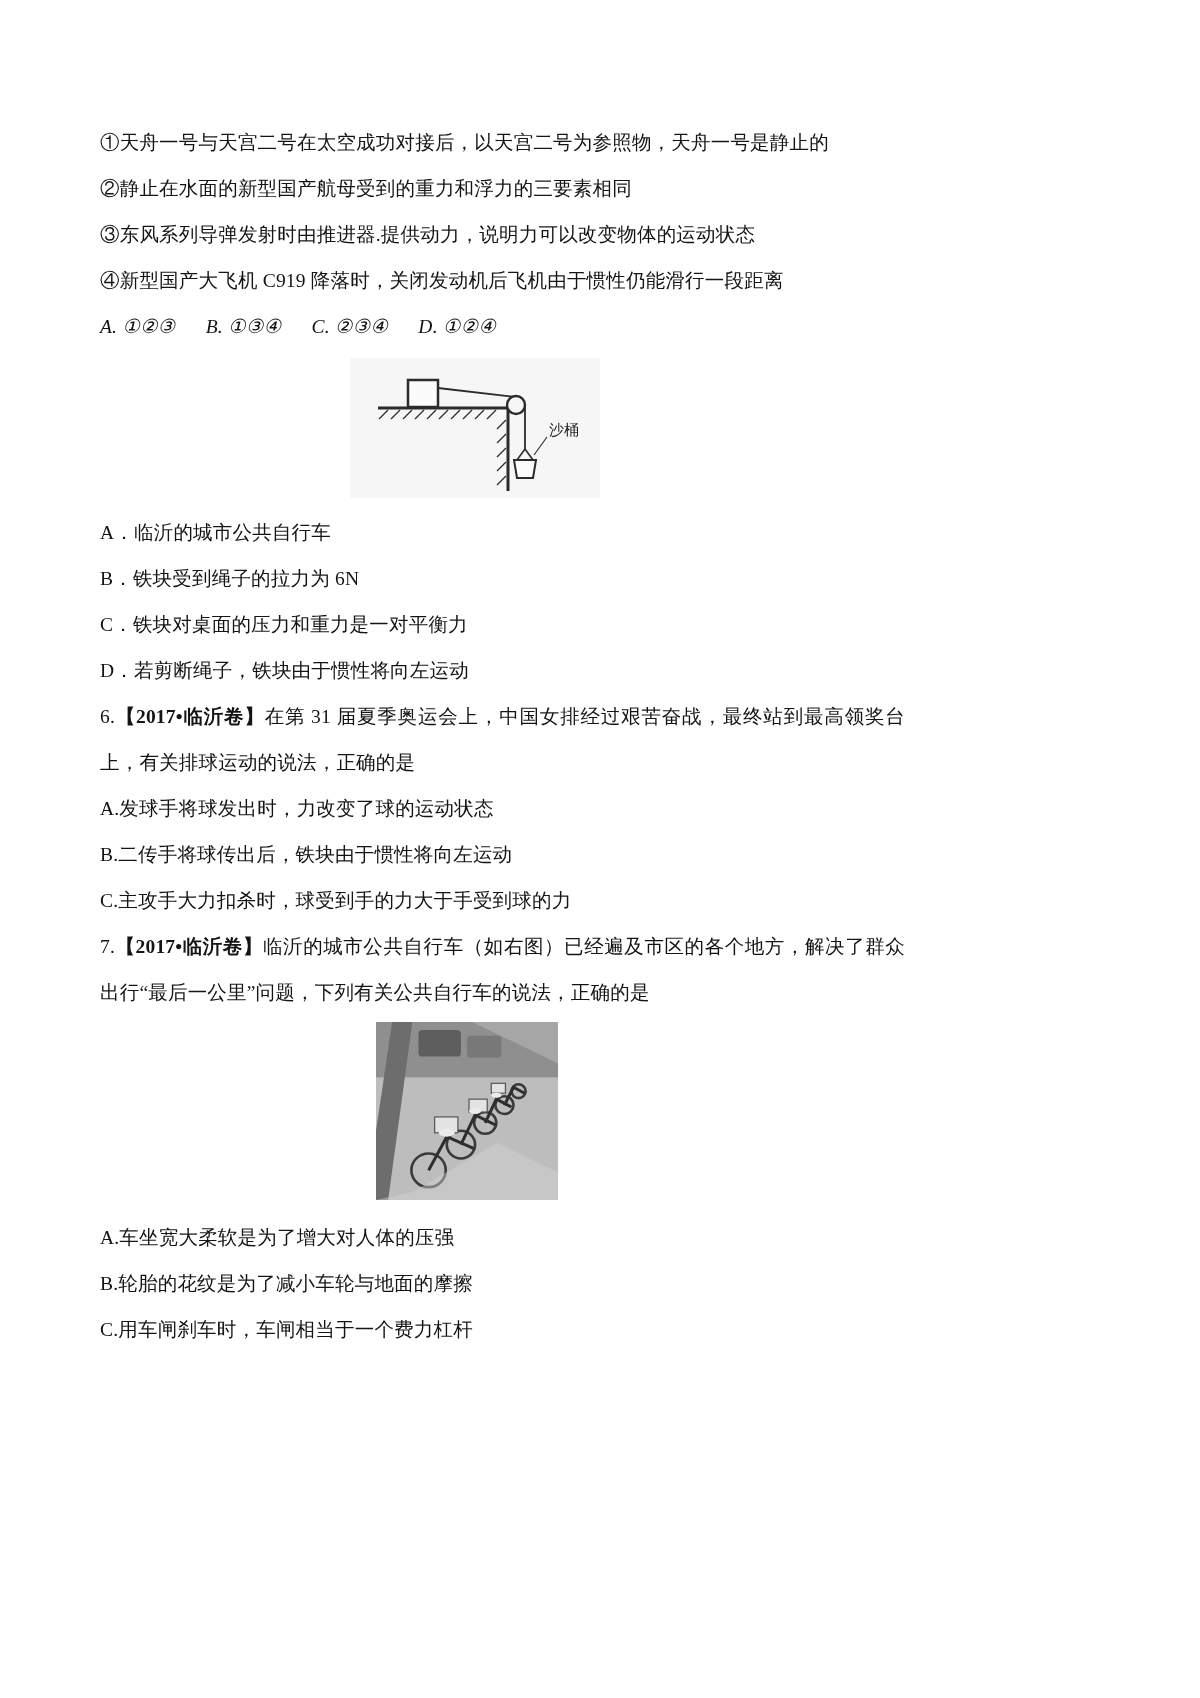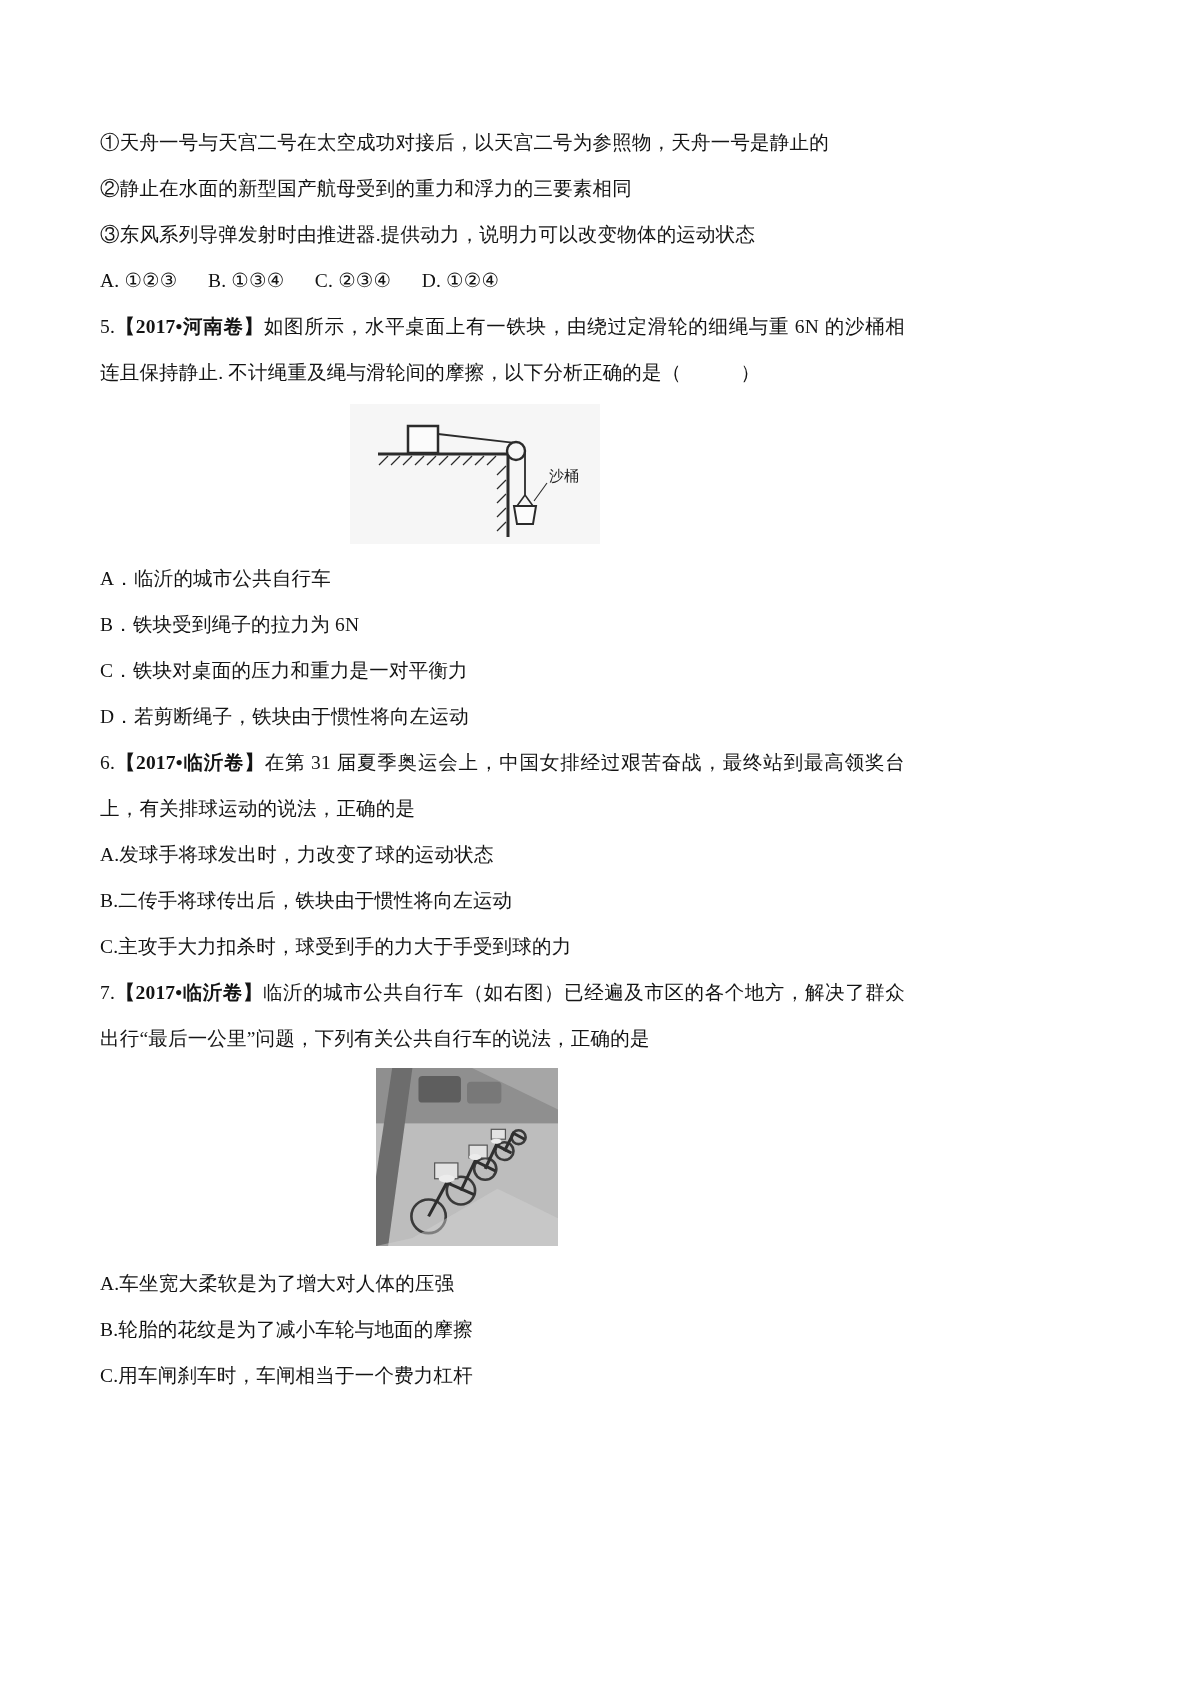--- a/index.html
+++ b/index.html
@@ -19,21 +19,21 @@
   }
   .content {
     padding: 120px 100px 0 100px;
     font-size: 19.5px;
   }
   .para {
     line-height: 46px;
     text-align: justify;
     letter-spacing: 0.2px;
   }
-  .answers { white-space: pre-wrap; }
+  .answers { white-space: pre-wrap; font-style: italic; }
   .src { font-weight: 700; }
   .fig {
     width: 250px;
     margin: 8px auto 12px auto;
     transform: translateX(-28px);
     text-align: right;
   }
   .fig-photo {
     width: 182px;
     margin: 6px auto 10px auto;
@@ -47,23 +47,23 @@
 </style>
 </head>
 <body>
 
 <div class="page">
   <main class="content">
 
     <p class="para">①天舟一号与天宫二号在太空成功对接后，以天宫二号为参照物，天舟一号是静止的</p>
     <p class="para">②静止在水面的新型国产航母受到的重力和浮力的三要素相同</p>
     <p class="para">③东风系列导弹发射时由推进器.提供动力，说明力可以改变物体的运动状态</p>
+    <p class="para">④新型国产大飞机 C919 降落时，关闭发动机后飞机由于惯性仍能滑行一段距离</p>
     <p class="para answers">A. ①②③      B. ①③④      C. ②③④      D. ①②④</p>
 
-    <p class="para"><span>5.</span><span class="src">【2017•河南卷】</span><span>如图所示，水平桌面上有一铁块，由绕过定滑轮的细绳与重 6N 的沙桶相连且保持静止. 不计绳重及绳与滑轮间的摩擦，以下分析正确的是（　　　）</span></p>
 
     <figure class="fig">
       <svg width="250" height="140" viewBox="0 0 250 140">
         <rect x="0" y="0" width="250" height="140" fill="#f6f6f6"></rect>
 
         <line x1="28" y1="50" x2="158" y2="50" stroke="#2b2b2b" stroke-width="3"></line>
 
         <g stroke="#2b2b2b" stroke-width="1.3">
           <line x1="38" y1="52" x2="29" y2="61"></line>
           <line x1="50" y1="52" x2="41" y2="61"></line>

